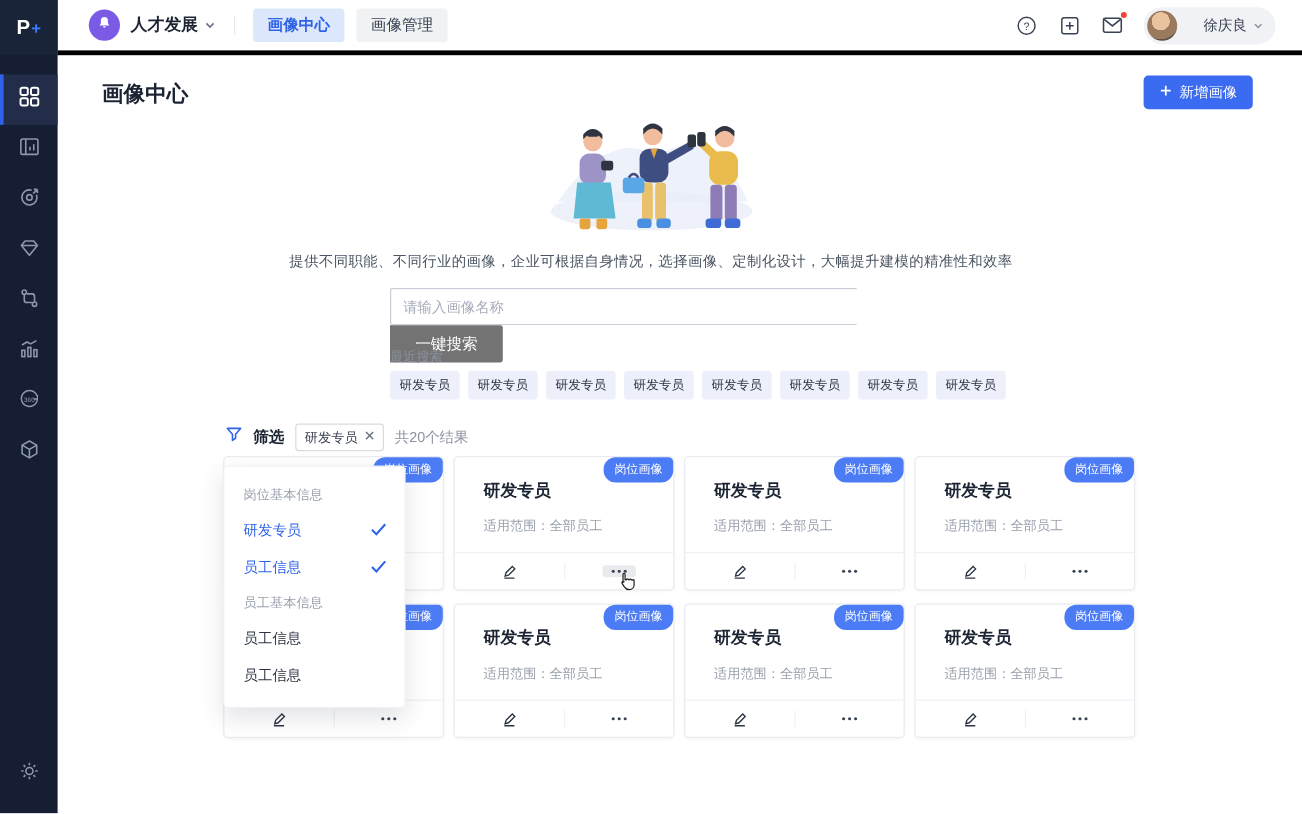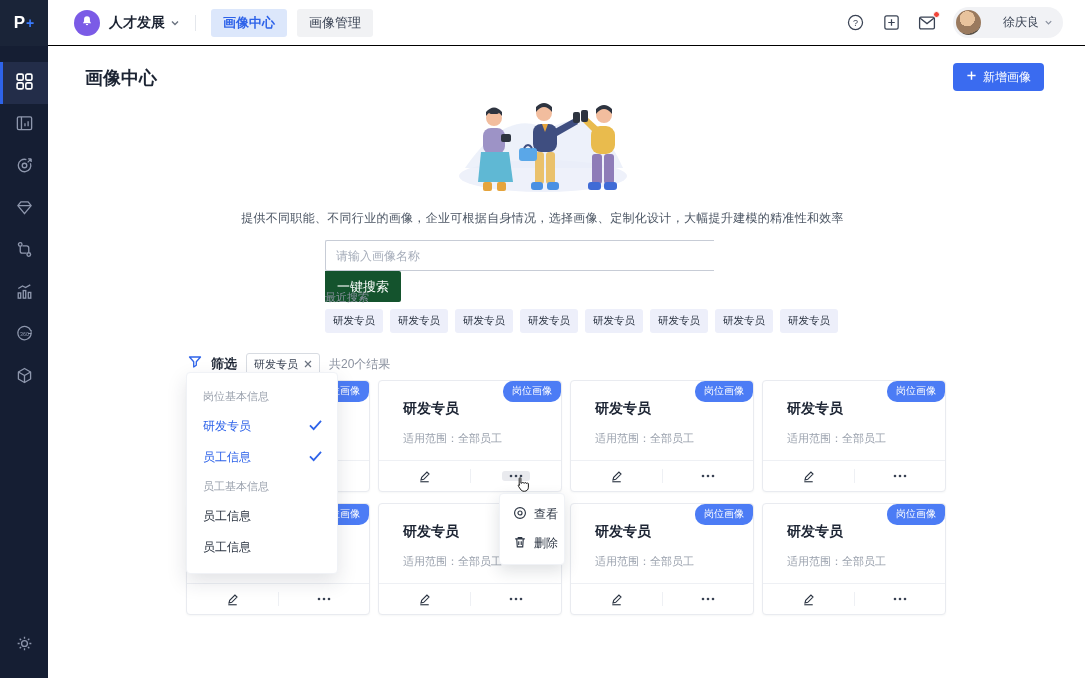--- a/index.html
+++ b/index.html
@@ -12,21 +12,21 @@
   .logo { height:46px; display:flex; align-items:center; justify-content:center; background:#1A2438; font-weight:bold; }
   .logo .p { color:#fff; font-size:17px; }
   .logo .plus { color:#3A7BFF; font-size:14px; margin-left:1px; font-weight:bold; }
   .nav { position:absolute; top:62px; left:0; width:48px; }
   .nav-item { width:48px; height:42px; display:flex; align-items:center; justify-content:center; position:relative; }
   .nav-item.active { background:#232D49; }
   .nav-item.active::before { content:""; position:absolute; left:0; top:0; bottom:0; width:3px; background:#2E63E9; }
   .nav-bottom { position:absolute; bottom:12px; left:0; width:48px; height:42px; display:flex; align-items:center; justify-content:center; }
 
   
-  .topbar { position:absolute; left:48px; top:0; width:1037px; height:46px; background:#fff; border-bottom:1px solid #000000; display:flex; align-items:center; padding:0 22px 0 26px; z-index:2; }
+  .topbar { position:absolute; left:48px; top:0; width:1037px; height:46px; background:#fff; border-bottom:4px solid #000000; display:flex; align-items:center; padding:0 22px 0 26px; z-index:2; }
   .app-icon { width:26px; height:26px; border-radius:50%; background:#7B5BE6; display:flex; align-items:center; justify-content:center; flex:0 0 auto; }
   .app-name { font-size:14px; font-weight:bold; color:#1C2433; margin-left:9px; }
   .caret { margin-left:5px; display:inline-flex; }
   .tb-divider { width:1px; height:16px; background:#E4E7EC; margin:0 15px; }
   .tab-pill { font-size:13px; padding:5px 12px; border-radius:3px; margin-right:10px; }
   .tab-pill.active { background:#DCE7FB; color:#2E63E9; font-weight:bold; }
   .tab-pill.idle { background:#F1F2F4; color:#394253; }
   .tb-spacer { flex:1; }
   .tb-icon { position:relative; display:flex; align-items:center; justify-content:center; width:24px; height:24px; margin-left:12px; }
   .red-dot { position:absolute; top:0px; right:-1px; width:7px; height:7px; border-radius:50%; background:#F04438; border:1.5px solid #fff; }
@@ -39,21 +39,21 @@
   .add-btn { position:absolute; left:953px; top:63px; height:28px; background:#3A6BF0; color:#fff; font-size:12px; border:none; border-radius:4px; display:flex; align-items:center; gap:6px; padding:0 13px; }
 
   
   .illustration { position:absolute; left:0; top:88px; width:1085px; text-align:center; }
   .subtitle { position:absolute; left:0; top:210px; width:1085px; text-align:center; font-size:12px; color:#4B5563; letter-spacing:.3px; }
 
   
   .search-row { position:absolute; left:325px; top:240px; display:flex;flex-direction:column; }
   .search-input { width:389px; height:31px; border:1px solid #C7CCD6; border-right:none; border-radius:2px 0 0 2px; padding:0 10px; font-size:12px; color:#333; outline:none; }
   .search-input::placeholder { color:#A6ADBA; }
-  .search-btn { width:76px; height:31px; background:#14532d; color:#fff; border:none; border-radius:0 2px 2px 0; font-size:13px;text-align:center; }
+  .search-btn { width:94px; height:31px; background:#737373; color:#fff; border:none; border-radius:0 2px 2px 0; font-size:13px;text-align:center; }
   .recent-label { position:absolute; left:325px; top:290px; font-size:11px; color:#8A919F; }
   .tags-row { position:absolute; left:325px; top:309px; display:flex; gap:7px; }
   .tag { background:#EDEFFA; color:#2B3442; font-size:10.5px; padding:5px 8px; border-radius:3px; white-space:nowrap; }
 
   
   .filter-row { position:absolute; left:188px; top:354px; display:flex; align-items:center; gap:9px; height:20px; }
   .filter-label { font-size:13px; font-weight:bold; color:#1C2433; }
   .sel-tag { display:flex; align-items:center; gap:6px; border:1px solid #D8DCE2; border-radius:3px; padding:3px 7px; font-size:11px; color:#394253; background:#fff; }
   .result-count { font-size:12px; color:#8A919F; }
 
@@ -63,21 +63,21 @@
   .badge { position:absolute; top:0; right:0; background:#4C7CF5; color:#fff; font-size:10px; padding:3px 9px 4px; border-radius:10px 4px 10px 10px; }
   .card-title { position:absolute; left:24px; top:19px; font-size:14px; font-weight:bold; color:#1C2433; }
   .card-scope { position:absolute; left:24px; top:50px; font-size:11px; color:#9AA1AD; }
   .card-footer { position:absolute; left:0; right:0; bottom:0; height:31px; border-top:1px solid #EEF0F4; display:flex; align-items:stretch; }
   .foot-btn { flex:1; display:flex; align-items:center; justify-content:center; }
   .foot-btn .hit { display:flex; align-items:center; justify-content:center; padding:3px 7px; border-radius:3px; }
   .hit.hovered { background:#E9EAEE; }
   .vdiv { width:1px; background:#EEF0F4; margin:8px 0; }
 
   
-  .dropdown { position:absolute; left:186px; top:372px; width:152px; background:#fff; border:1px solid #F0F2F6; border-radius:4px; box-shadow:0 8px 20px rgba(30,40,60,.13); padding:10px 0; z-index:10; }
+  .dropdown { position:absolute; left:186px; top:388px; width:152px; background:#fff; border:1px solid #F0F2F6; border-radius:4px; box-shadow:0 8px 20px rgba(30,40,60,.13); padding:10px 0; z-index:10; }
   .dd-group { padding:6px 16px 7px; font-size:11px; color:#9AA1AD; }
   .dd-item { display:flex; align-items:center; justify-content:space-between; padding:7px 14px 7px 16px; font-size:12px; color:#2B3442; }
   .dd-item.checked { color:#2E63E9; }
 
   
   .ctx-menu { position:absolute; left:499px; top:493px; width:66px; background:#fff; border:1px solid #F0F2F6; border-radius:4px; box-shadow:0 6px 16px rgba(30,40,60,.14); padding:6px 0; z-index:11; }
   .ctx-item { display:flex; align-items:center; gap:7px; padding:6px 0 6px 13px; font-size:12px; color:#2B3442; }
 
   .cursor { position:absolute; left:514px; top:476px; z-index:12; }
 </style>
@@ -543,35 +543,20 @@
     </div>
     <div class="dd-group">员工基本信息</div>
     <div class="dd-item">
       <span>员工信息</span>
     </div>
     <div class="dd-item">
       <span>员工信息</span>
     </div>
   </div>
 
-  <div class="ctx-menu">
-    <div class="ctx-item">
-      <span><svg width="14" height="14" viewBox="0 0 16 16" fill="none" stroke="#2B3442" stroke-width="1.3">
-            <circle cx="8" cy="8" r="6.2"></circle>
-            <circle cx="8" cy="8" r="2.3"></circle>
-          </svg></span>
-      <span>查看</span>
-    </div>
-    <div class="ctx-item">
-      <span><svg width="14" height="14" viewBox="0 0 16 16" fill="none" stroke="#2B3442" stroke-width="1.3">
-            <path d="M2.5 4.5h11M6 4.5V3h4v1.5M4.3 4.5l.6 9h6.2l.6-9M6.6 7v4.5M9.4 7v4.5"></path>
-          </svg></span>
-      <span>删除</span>
-    </div>
-  </div>
 
   <div class="cursor">
     <svg width="17" height="19" viewBox="0 0 17 19">
       <path d="M5.2 9.2V2.6c0-1.2 1.7-1.2 1.7 0v4.6l1.2-.2c.2-.9 1.5-.8 1.6.1l1-.0c.2-.8 1.4-.6 1.5.2l.9.1c.3-.6 1.3-.4 1.3.4v3.4c0 2.3-1.6 4.1-4.1 4.1-2.1 0-3-.8-4-2.3l-1.8-2.7c-.7-1 .3-2 1.3-1.4z" fill="#fff" stroke="#1c1c1c" stroke-width="1"></path>
     </svg>
   </div>
 
 </div>
 
 </body></html>

